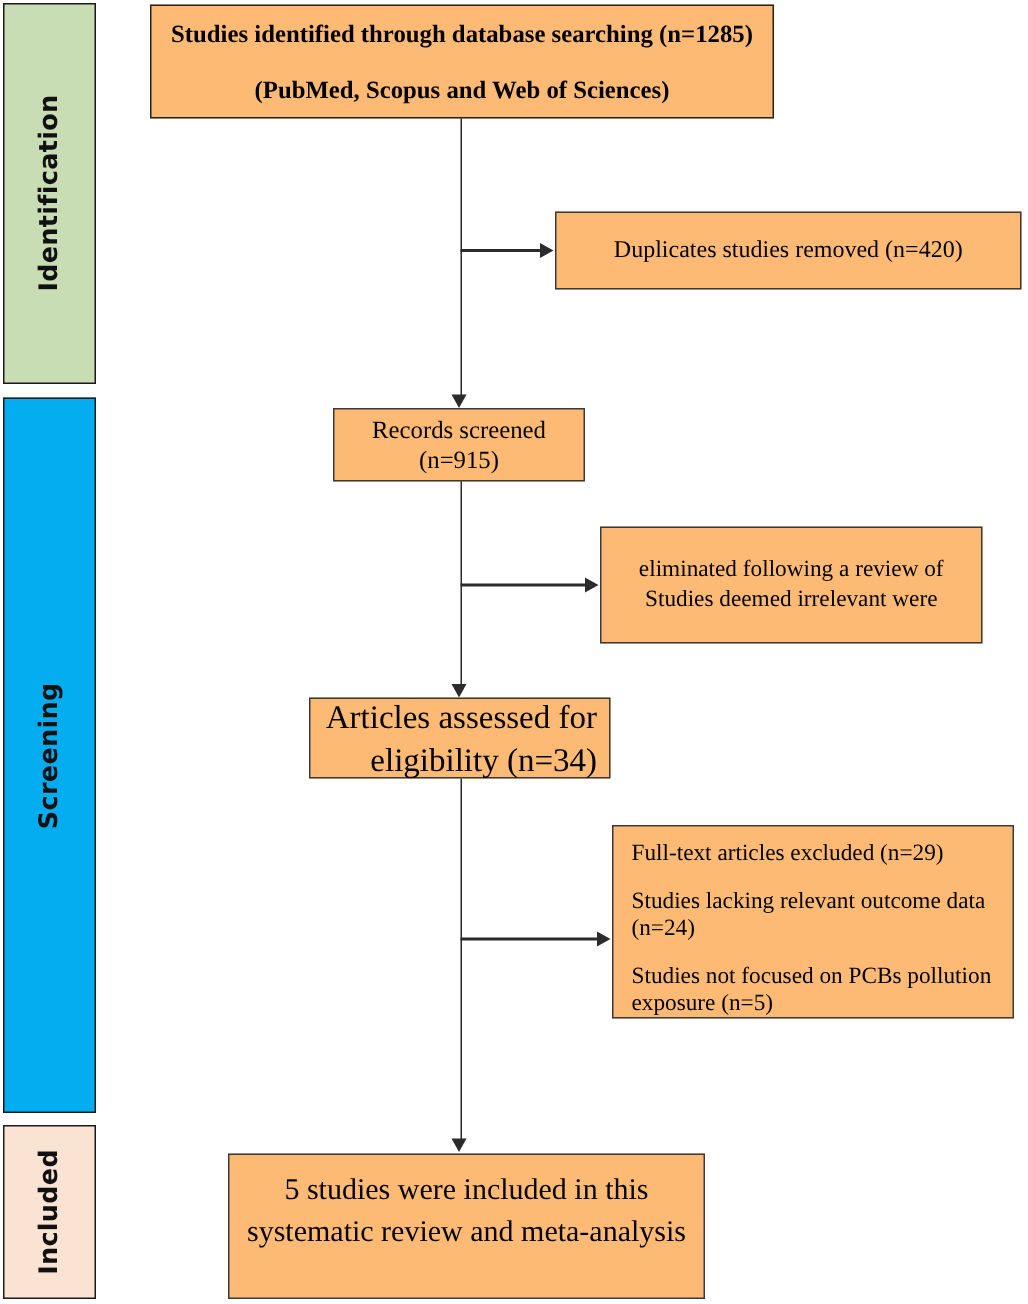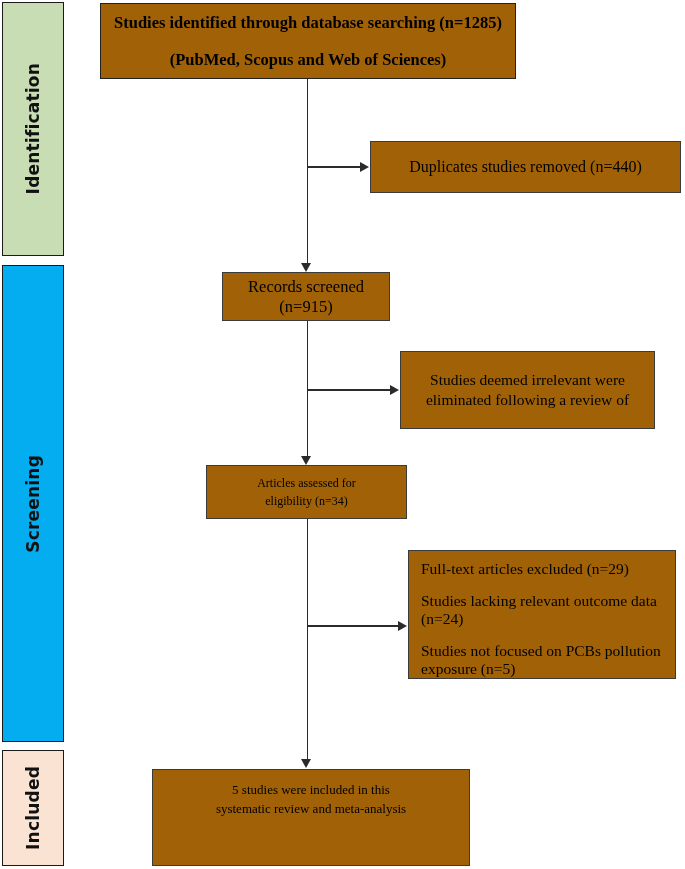--- a/index.html
+++ b/index.html
@@ -40,21 +40,21 @@
     white-space: nowrap;
   }
   #band-identification { top: 2px;   height: 254px; background: #c8ddb4; }
   #band-screening      { top: 265px; height: 477px; background: #03adef; }
   #band-included       { top: 750px; height: 116px; background: #fae3d3; }
 
   
   .flow-box {
     position: absolute;
     border: 1.4px solid #3a3a3a;
-    background: #a16207;
+    background: #fdba74;
     box-sizing: border-box;
     color: #000000;
     font-size: 16.5px;
     line-height: 1.18;
   }
   .box-inner {
     width: 100%;
     height: 100%;
     box-sizing: border-box;
     display: flex;
@@ -92,21 +92,21 @@
   #box-irrelevant {
     left: 400px; top: 351px; width: 255px; height: 78px;
   }
   #box-irrelevant .box-inner { padding: 3px 10px; }
   #box-irrelevant .line { text-align: center; font-size: 15.5px; margin: 1px 0; }
 
   #box-assessed {
     left: 206px; top: 465px; width: 201px; height: 54px;
   }
   #box-assessed .box-inner { padding: 2px 8px; }
-  #box-assessed .line { text-align: center; font-size: 12px; }
+  #box-assessed .line { text-align: right; font-size: 22px; }
   #box-assessed .line.second { margin-top: 3px; }
 
   #box-excluded {
     left: 408px; top: 550px; width: 268px; height: 129px;
   }
   #box-excluded .box-inner {
     padding: 9px 10px 6px 12px;
     justify-content: flex-start;
   }
   #box-excluded .para {
@@ -114,21 +114,21 @@
     line-height: 1.2;
     margin-bottom: 13px;
     text-align: left;
   }
   #box-excluded .para:last-child { margin-bottom: 0; }
 
   #box-included-final {
     left: 152px; top: 769px; width: 318px; height: 97px;
   }
   #box-included-final .box-inner { padding: 12px 8px 0 8px; justify-content: flex-start; }
-  #box-included-final .line { text-align: center; font-size: 13px; }
+  #box-included-final .line { text-align: center; font-size: 20px; }
   #box-included-final .line.second { margin-top: 4px; }
 
   
   .connector {
     position: absolute;
     background: #2b2b2b;
   }
   .v-line { width: 1.6px; }
   .h-line { height: 1.6px; }
 
@@ -187,35 +187,35 @@
 
   <div class="flow-box" id="box-identified">
     <div class="box-inner">
       <span class="line first">Studies identified through database searching (n=1285)</span>
       <span class="line">(PubMed, Scopus and Web of Sciences)</span>
     </div>
   </div>
 
   <div class="flow-box" id="box-duplicates">
     <div class="box-inner">
-      <span class="line">Duplicates studies removed (n=440)</span>
+      <span class="line">Duplicates studies removed (n=420)</span>
     </div>
   </div>
 
   <div class="flow-box" id="box-screened">
     <div class="box-inner">
       <span class="line">Records screened</span>
       <span class="line second">(n=915)</span>
     </div>
   </div>
 
   <div class="flow-box" id="box-irrelevant">
     <div class="box-inner">
+      <span class="line">eliminated following a review of</span>
       <span class="line">Studies deemed irrelevant were</span>
-      <span class="line">eliminated following a review of</span>
     </div>
   </div>
 
   <div class="flow-box" id="box-assessed">
     <div class="box-inner">
       <span class="line">Articles assessed for</span>
       <span class="line second">eligibility (n=34)</span>
     </div>
   </div>
 

